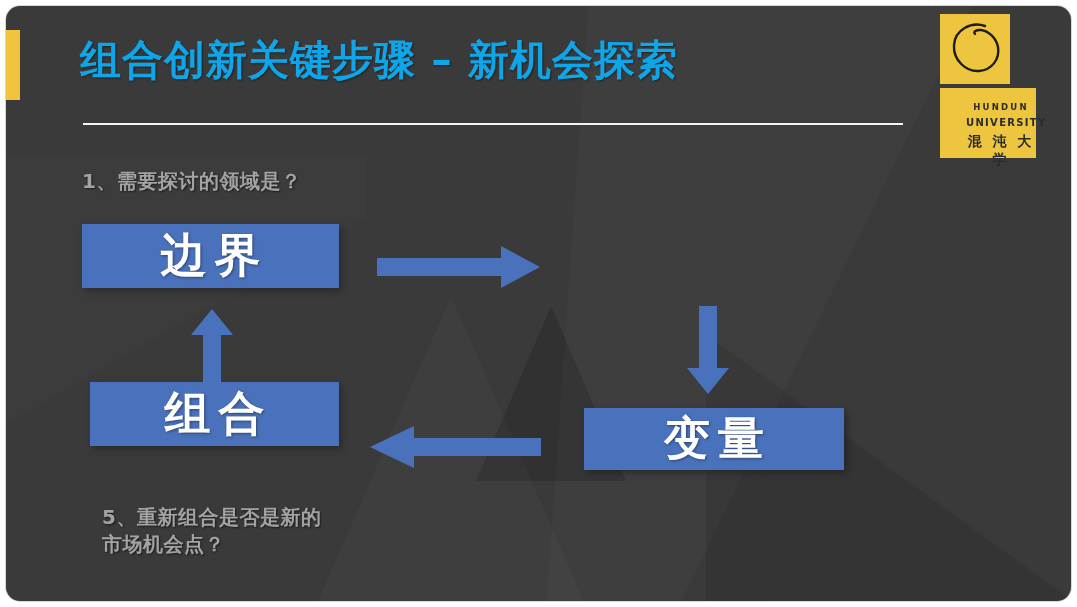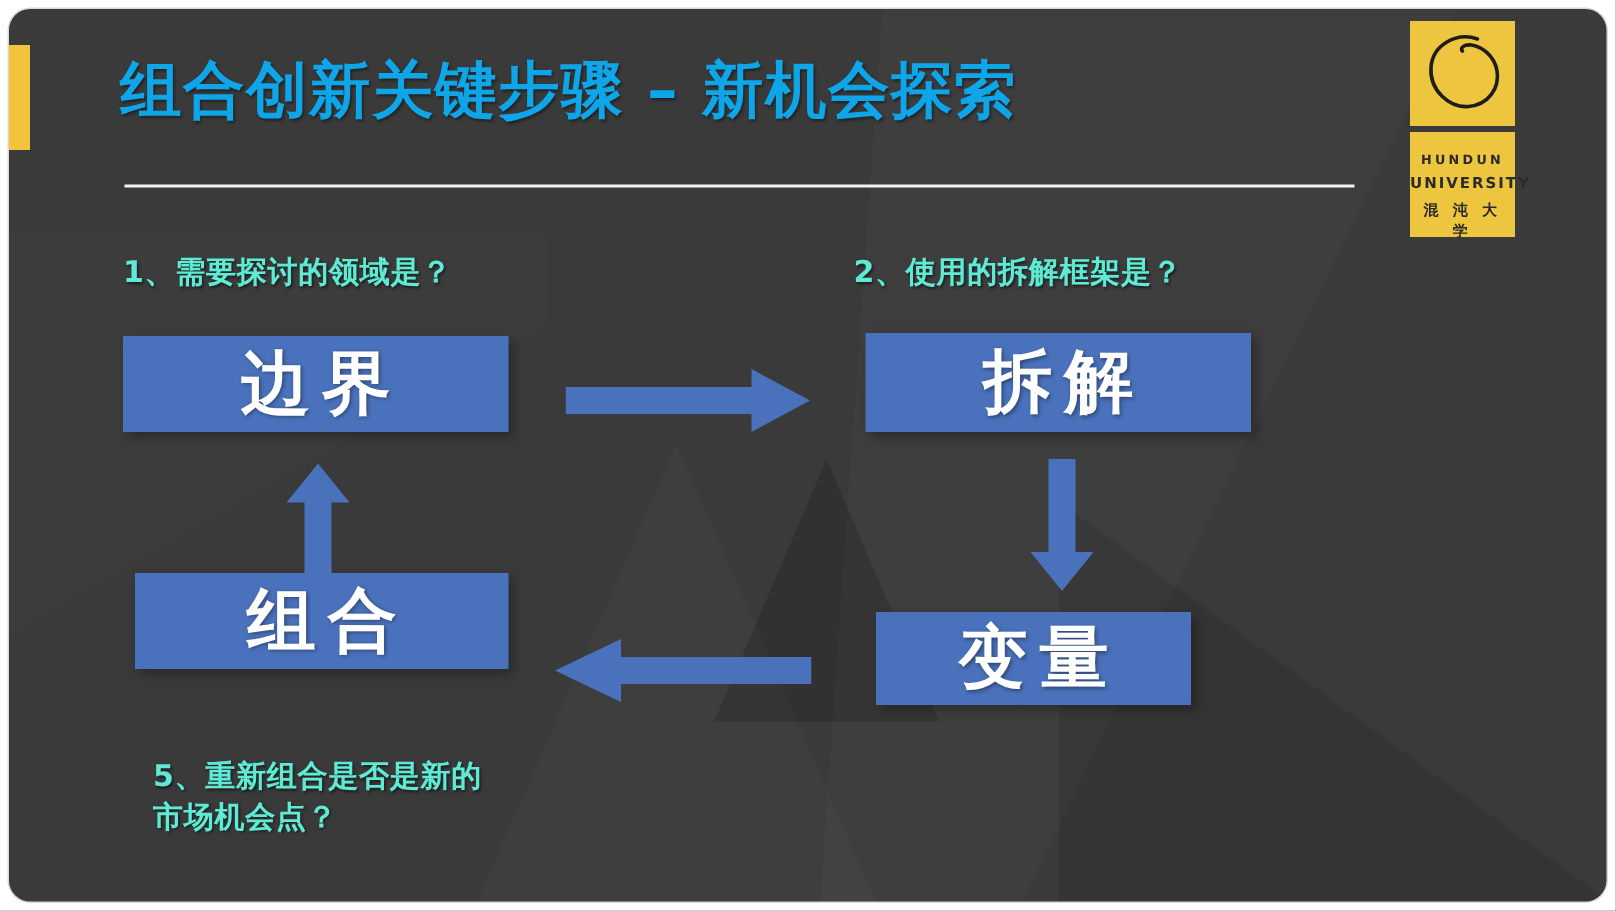--- a/index.html
+++ b/index.html
@@ -123,44 +123,45 @@
   #logo-mark svg { display: block; }
   #logo-word {
     position: absolute;
     left: 0;
     top: 74px;
     width: 70px;
     height: 70px;
     background: #edc53f;
     text-align: center;
     color: #2b2b2b;
+    padding-left: 26px;
   }
   .logo-line1 {
     margin-top: 14px;
     font-size: 8.5px;
     letter-spacing: 2.2px;
     font-weight: bold;
   }
   .logo-line2 {
     margin-top: 5px;
     font-size: 10px;
     letter-spacing: 1.3px;
     font-weight: bold;
   }
   .logo-line3 {
     margin-top: 5px;
-    font-size: 10px;
+    font-size: 14px;
     letter-spacing: 3px;
     font-weight: bold;
   }
 
   
   .caption {
     position: absolute;
-    color: #5eead4;
+    color: #a3a3a3;
     font-size: 20px;
     font-weight: bold;
     letter-spacing: 0.5px;
     text-shadow: 1px 1px 2px rgba(0,0,0,0.55);
     line-height: 1.35;
   }
   #caption-1 { left: 76px;  top: 162px; }
   #caption-2 { left: 563px; top: 162px; }
   #caption-3 { left: 585px; top: 498px; }
   #caption-4 { left: 96px;  top: 498px; width: 300px; }
@@ -176,21 +177,21 @@
     text-indent: 8px;
     display: flex;
     align-items: center;
     justify-content: center;
     text-shadow: 1px 1px 3px rgba(0,0,0,0.4);
     box-shadow: 3px 3px 7px rgba(0,0,0,0.30);
   }
   #box-boundary     { left: 76px;  top: 218px; width: 257px; height: 64px; }
   #box-decompose    { left: 571px; top: 216px; width: 257px; height: 66px; }
   #box-combine      { left: 84px;  top: 376px; width: 249px; height: 64px; }
-  #box-variable     { left: 578px; top: 402px; width: 210px; height: 62px; }
+  #box-variable     { left: 578px; top: 402px; width: 260px; height: 62px; }
 
   
   .arrow { position: absolute; }
   #arrow-right-top {
     left: 371px; top: 240px; width: 163px; height: 42px;
   }
   #arrow-down-right {
     left: 681px; top: 300px; width: 42px; height: 88px;
   }
   #arrow-left-bottom {
@@ -225,31 +226,29 @@
     </div>
     <div id="logo-word">
       <div class="logo-line1">HUNDUN</div>
       <div class="logo-line2">UNIVERSITY</div>
       <div class="logo-line3">混 沌 大 学</div>
     </div>
   </div>
 
   <div class="caption" id="caption-1">1、需要探讨的领域是？</div>
 
-  <div class="caption" id="caption-2">2、使用的拆解框架是？</div>
 
 
   <div class="caption" id="caption-4">
     <div>5、重新组合是否是新的</div>
     <div>市场机会点？</div>
   </div>
 
   <div class="step-box" id="box-boundary">边界</div>
 
-  <div class="step-box" id="box-decompose">拆解</div>
 
   <div class="step-box" id="box-combine">组合</div>
 
   <div class="step-box" id="box-variable">变量</div>
 
   <div class="arrow" id="arrow-right-top">
     <svg width="163" height="42" viewBox="0 0 163 42" aria-hidden="true">
       <polygon points="0,12 124,12 124,0 163,21 124,42 124,30 0,30" fill="#4a72bc"></polygon>
     </svg>
   </div>

